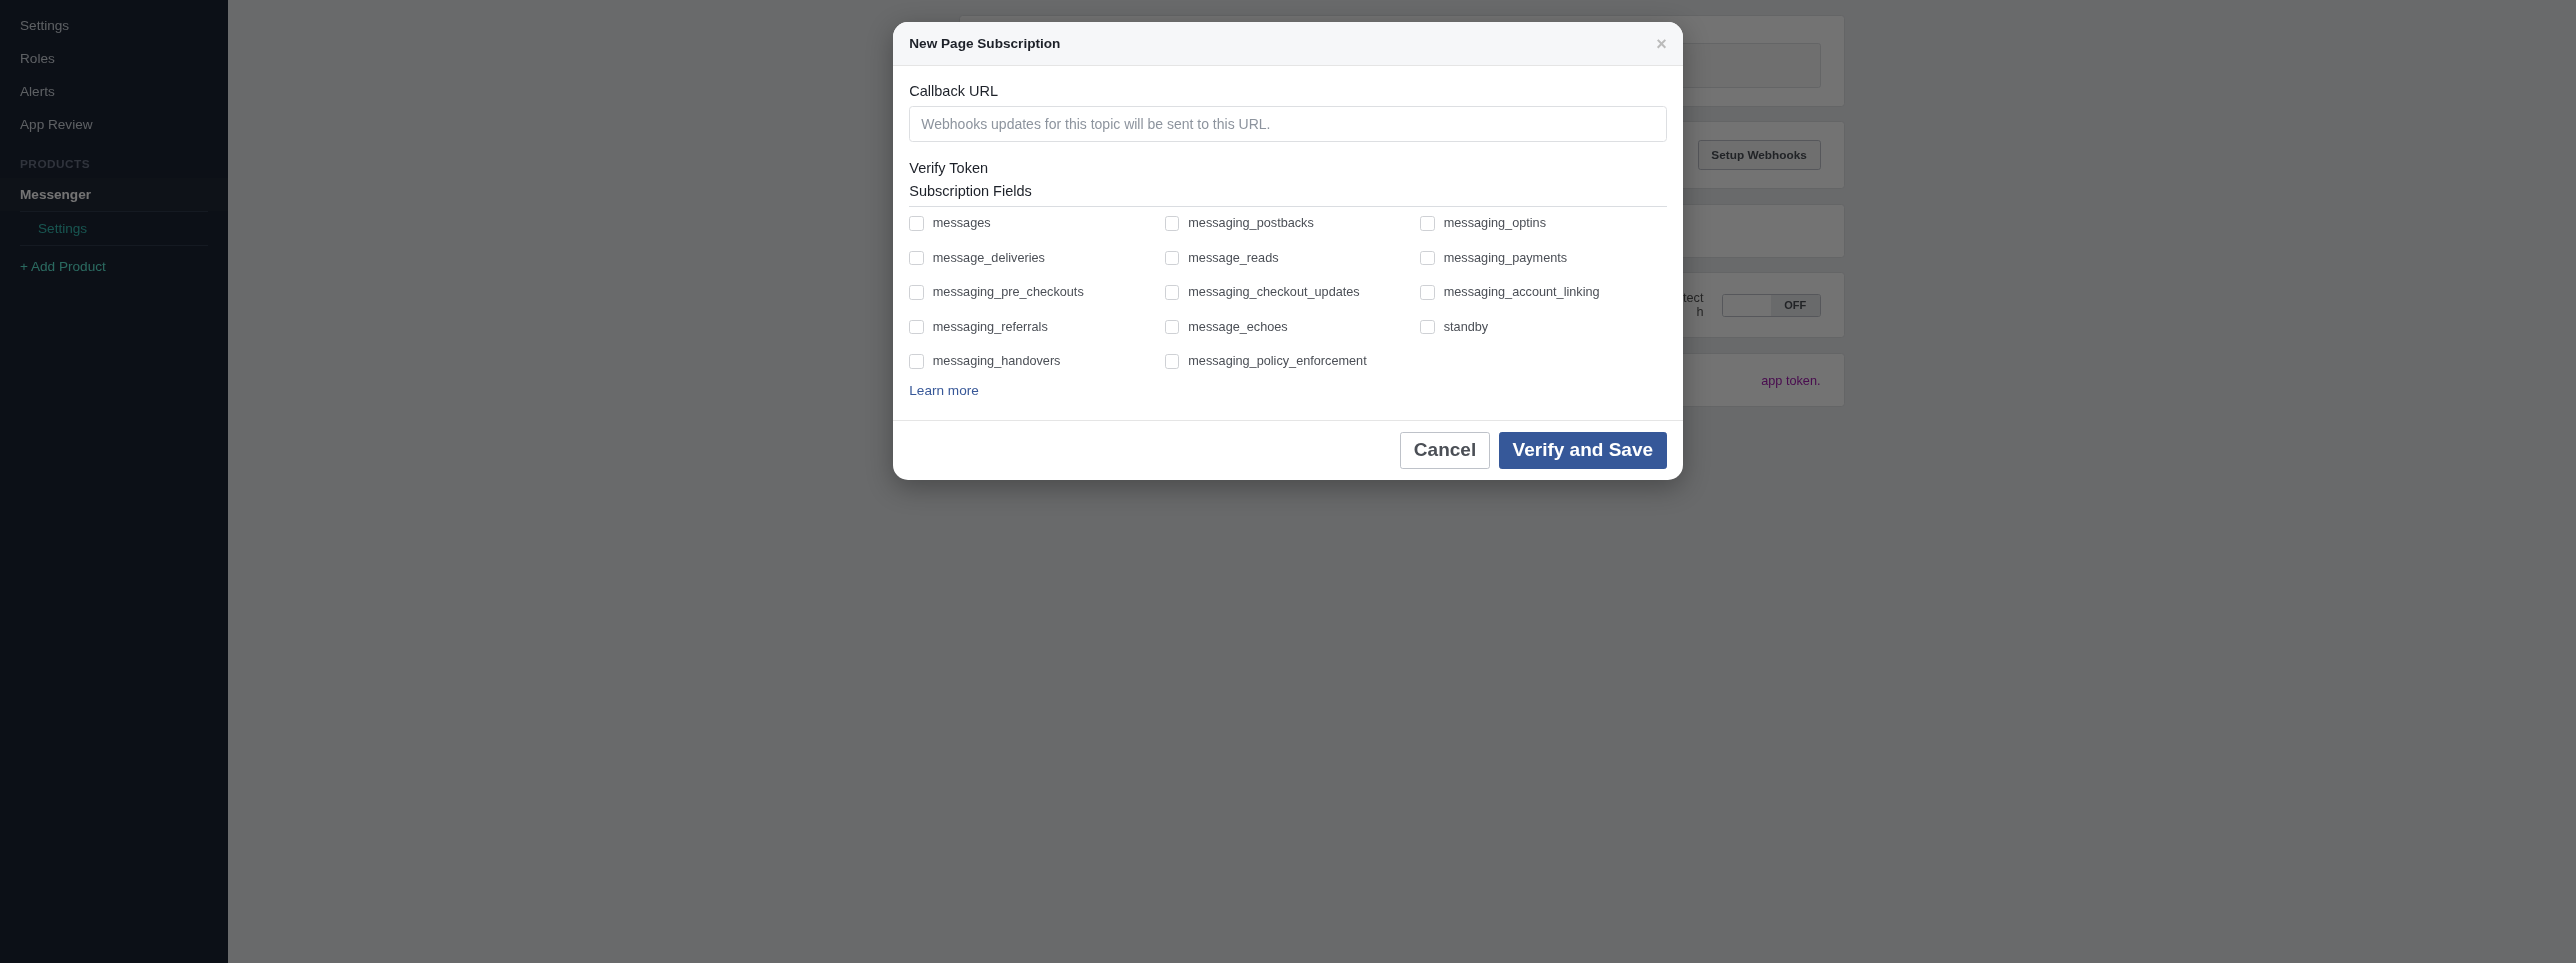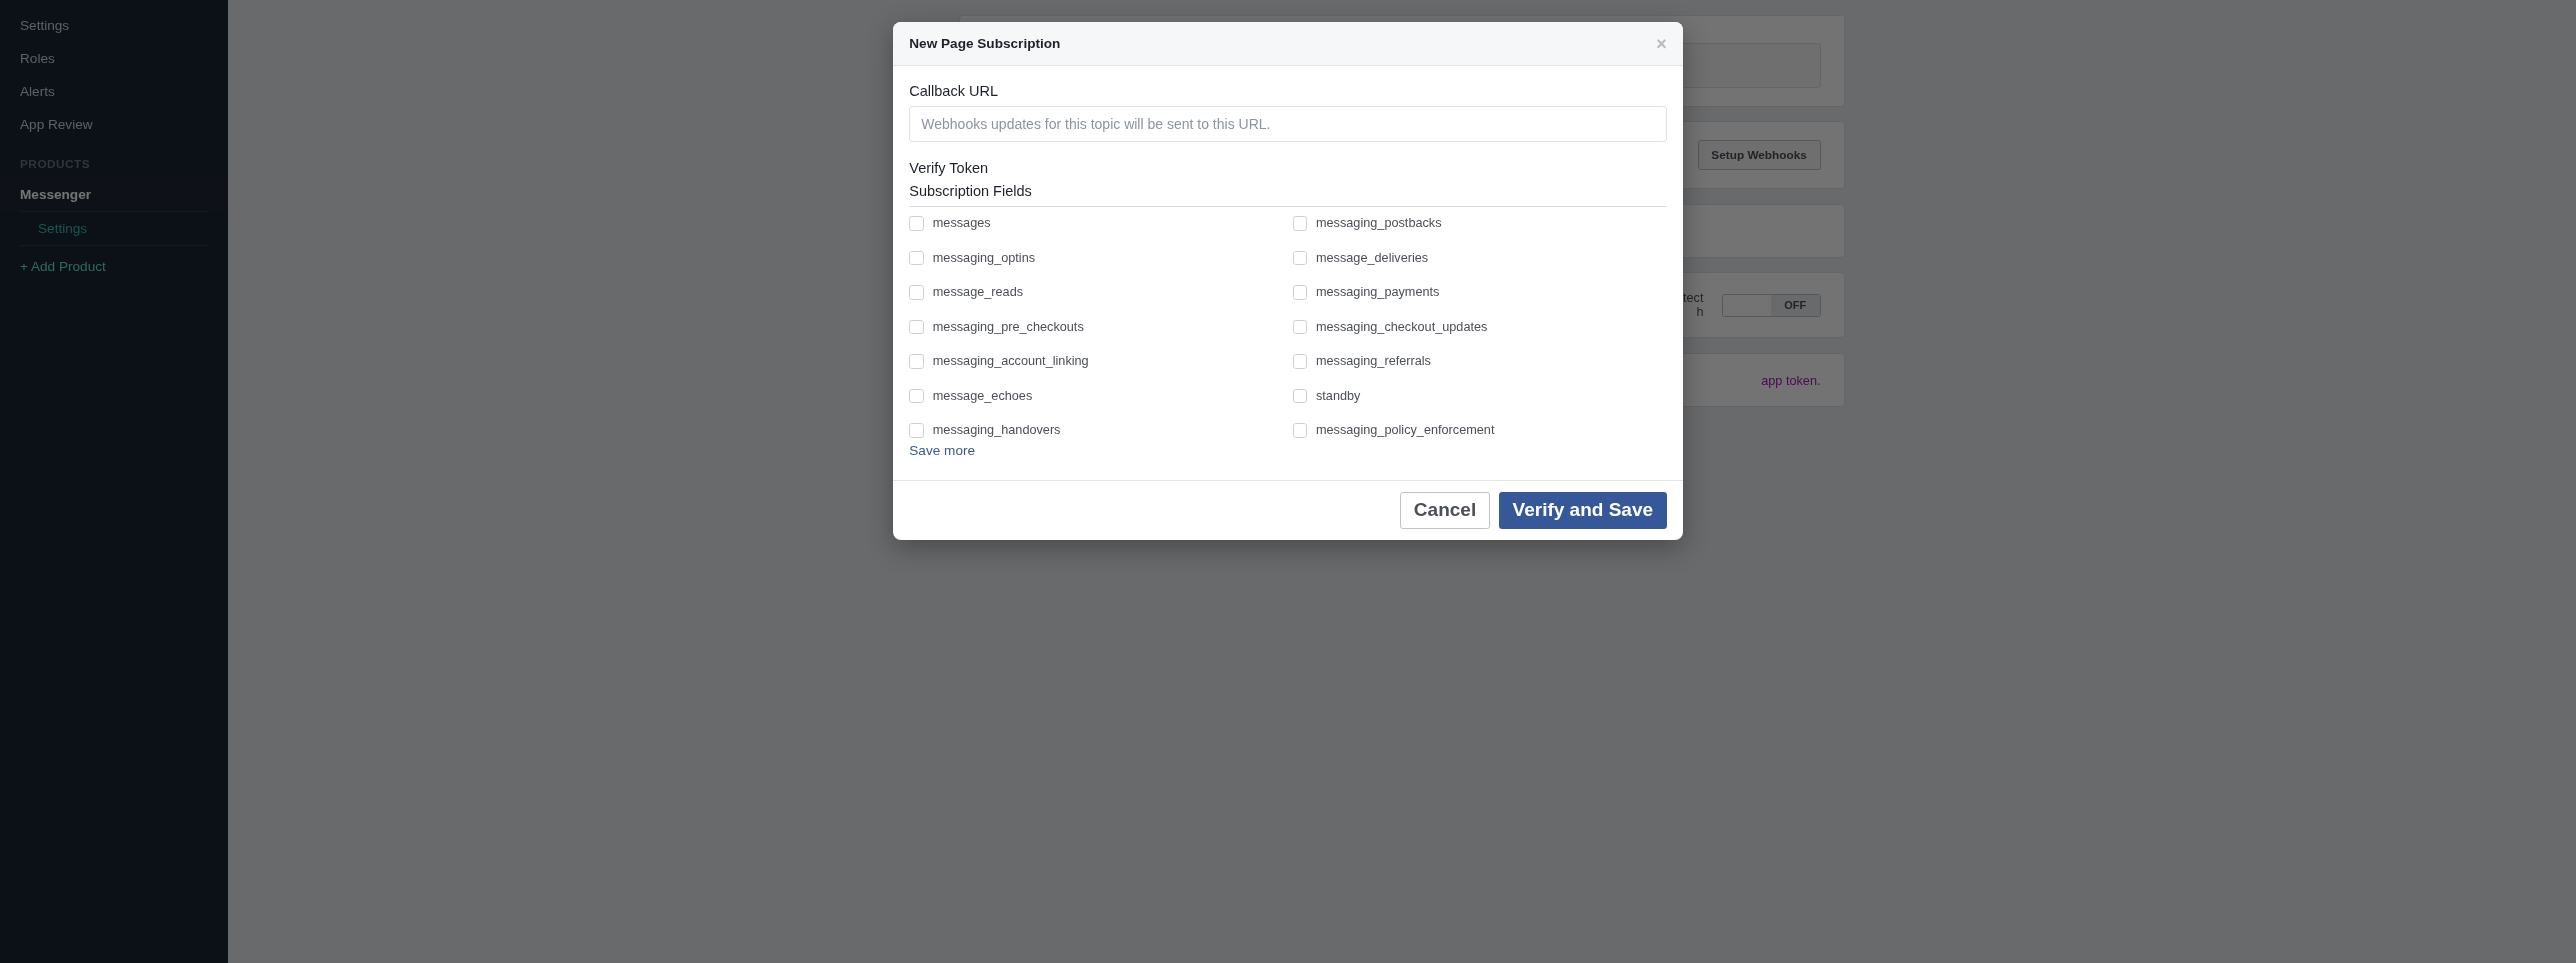--- a/index.html
+++ b/index.html
@@ -102,21 +102,21 @@
       inset: 0;
       background: rgba(0,0,0,0.55);
       display: flex;
       align-items: flex-start;
       justify-content: center;
     }
     .modal {
       background: #fff;
       width: 790px;
       margin-top: 22px;
-      border-radius: 8px;
+      border-radius: 15px;
       box-shadow: 0 7.2px 27px rgba(0,0,0,0.3);
       overflow: hidden;
     }
     .modal-header {
       display: flex;
       justify-content: space-between;
       align-items: center;
       padding: 12.7px 16.3px;
       border-bottom: 0.9px solid #e5e5e5;
       background: #f6f7f9;
@@ -133,24 +133,24 @@
       font-size: 14px;
       color: #1d2129;
       margin-bottom: 18px;
     }
     .text-input::placeholder { color: #8d949e; }
     .subfields-label { font-size: 14.5px; color: #1d2129; margin-bottom: 7.2px; }
     .fields-grid {
       border-top: 0.9px solid #dadde1;
       padding-top: 9px;
       display: grid;
-      grid-template-columns: repeat(2, 1fr);
+      grid-template-columns: repeat(3, 1fr);
       row-gap: 20px;
       column-gap: 9px;
-      margin-bottom: 2px;
+      margin-bottom: 11px;
     }
     .field-item { display: flex; align-items: center; gap: 9px; }
     .cb {
       width: 14.5px; height: 14.5px;
       border: 0.9px solid #cfd1d5;
       border-radius: 2.7px;
       background: #fff;
       cursor: pointer;
       flex-shrink: 0;
     }
@@ -287,21 +287,21 @@
           </div>
         <div class="field-item">
             <div class="cb"></div>
             <span class="field-name">messaging_handovers</span>
           </div>
         <div class="field-item">
             <div class="cb"></div>
             <span class="field-name">messaging_policy_enforcement</span>
           </div>
       </div>
-      <a class="learn-more">Save more</a>
+      <a class="learn-more">Learn more</a>
     </div>
     <div class="modal-footer">
       <button class="btn btn-secondary">Cancel</button>
       <button class="btn btn-primary">Verify and Save</button>
     </div>
   </div>
 </div>
 
 
 </body></html>

